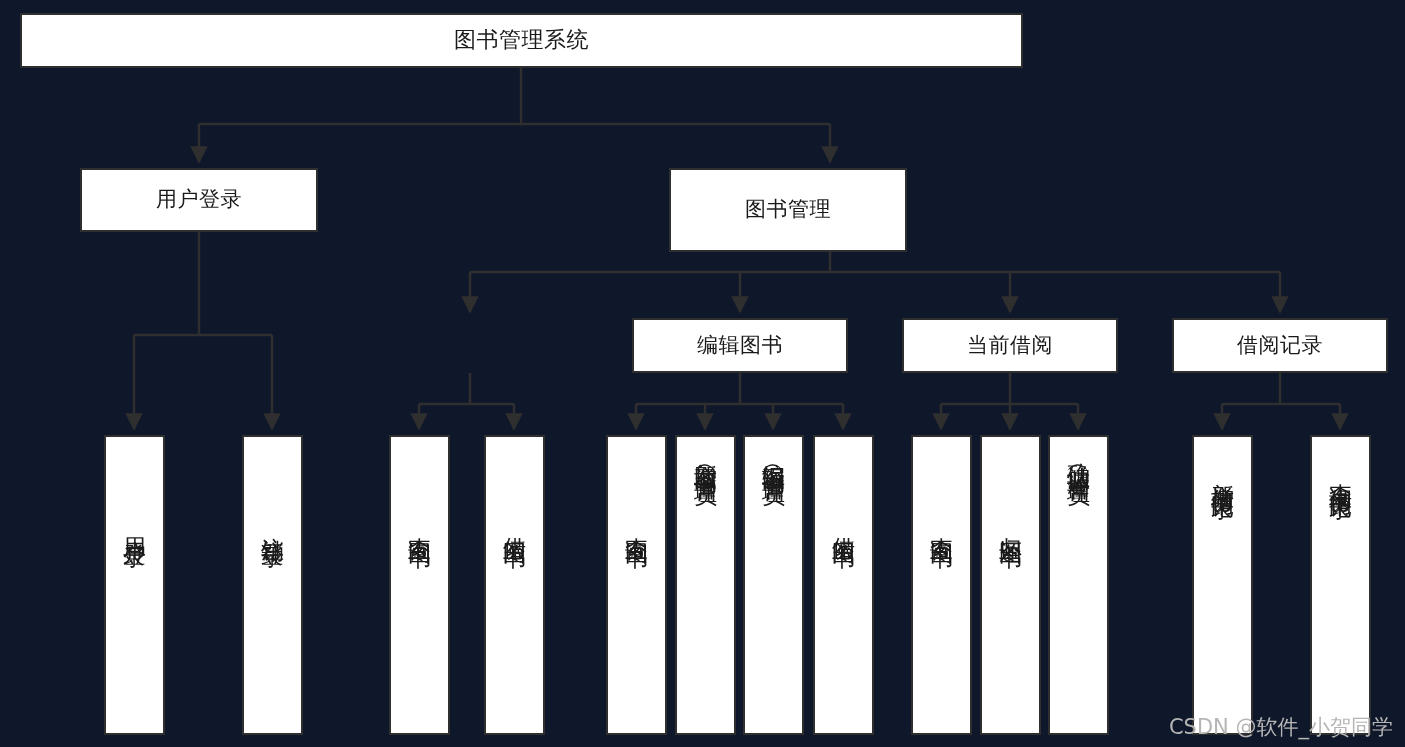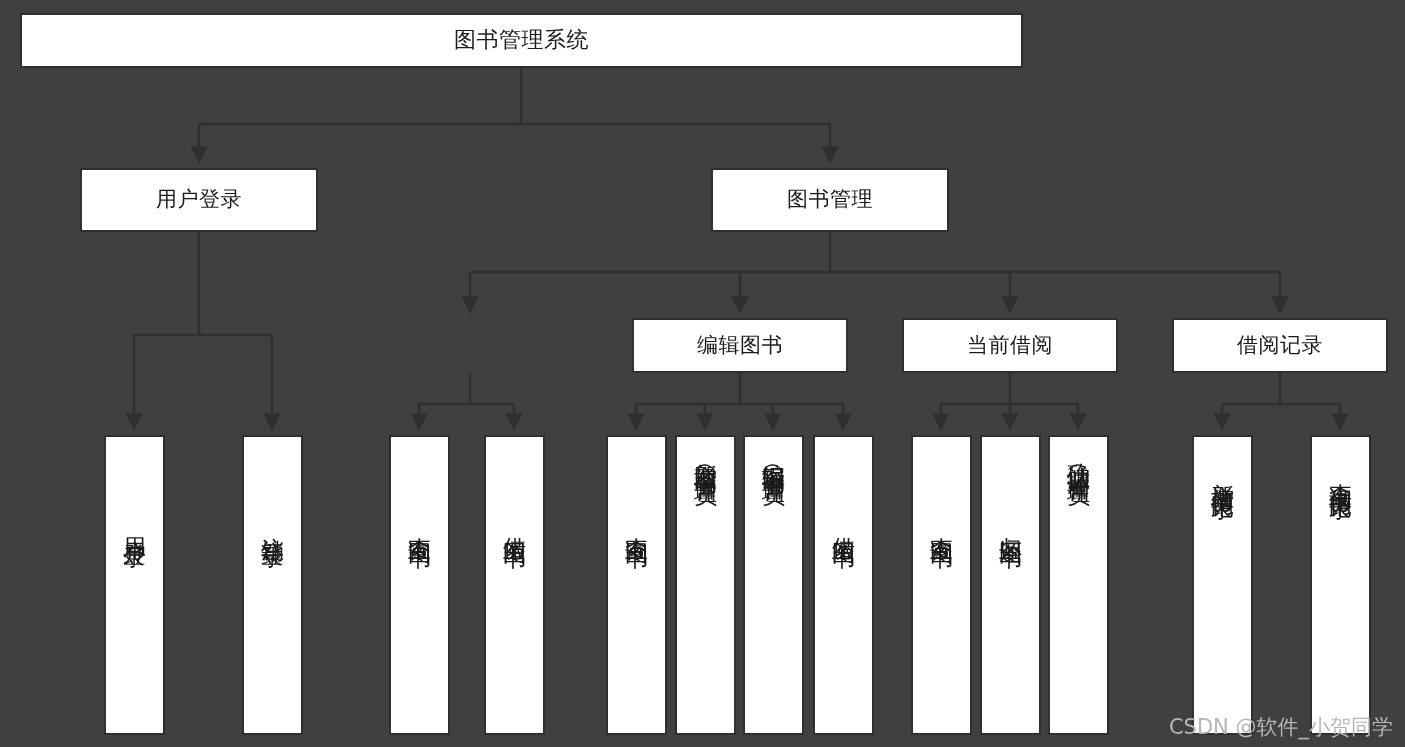--- a/index.html
+++ b/index.html
@@ -8,21 +8,21 @@
     padding: 0;
     background: #ffffff;
   }
   body {
     font-family: "DejaVu Sans", "Liberation Sans", sans-serif;
   }
   #diagram-canvas {
     position: relative;
     width: 1405px;
     height: 747px;
-    background: #404040;
+    background: #0f172a;
     overflow: hidden;
   }
   #edge-layer {
     position: absolute;
     left: 0;
     top: 0;
     width: 1405px;
     height: 747px;
     pointer-events: none;
   }
@@ -136,21 +136,21 @@
     </g>
   </svg>
 
   <div class="node horiz root" style="left:20px; top:13px; width:1003px; height:55px;">
     <span class="node-label">图书管理系统</span>
   </div>
 
   <div class="node horiz" style="left:80px; top:168px; width:238px; height:64px;">
     <span class="node-label">用户登录</span>
   </div>
-  <div class="node horiz" style="left:711px; top:168px; width:238px; height:64px;">
+  <div class="node horiz" style="left:669px; top:168px; width:238px; height:84px;">
     <span class="node-label">图书管理</span>
   </div>
 
   <div class="node horiz" style="left:632px; top:318px; width:216px; height:55px;">
     <span class="node-label">编辑图书</span>
   </div>
   <div class="node horiz" style="left:902px; top:318px; width:216px; height:55px;">
     <span class="node-label">当前借阅</span>
   </div>
   <div class="node horiz" style="left:1172px; top:318px; width:216px; height:55px;">

